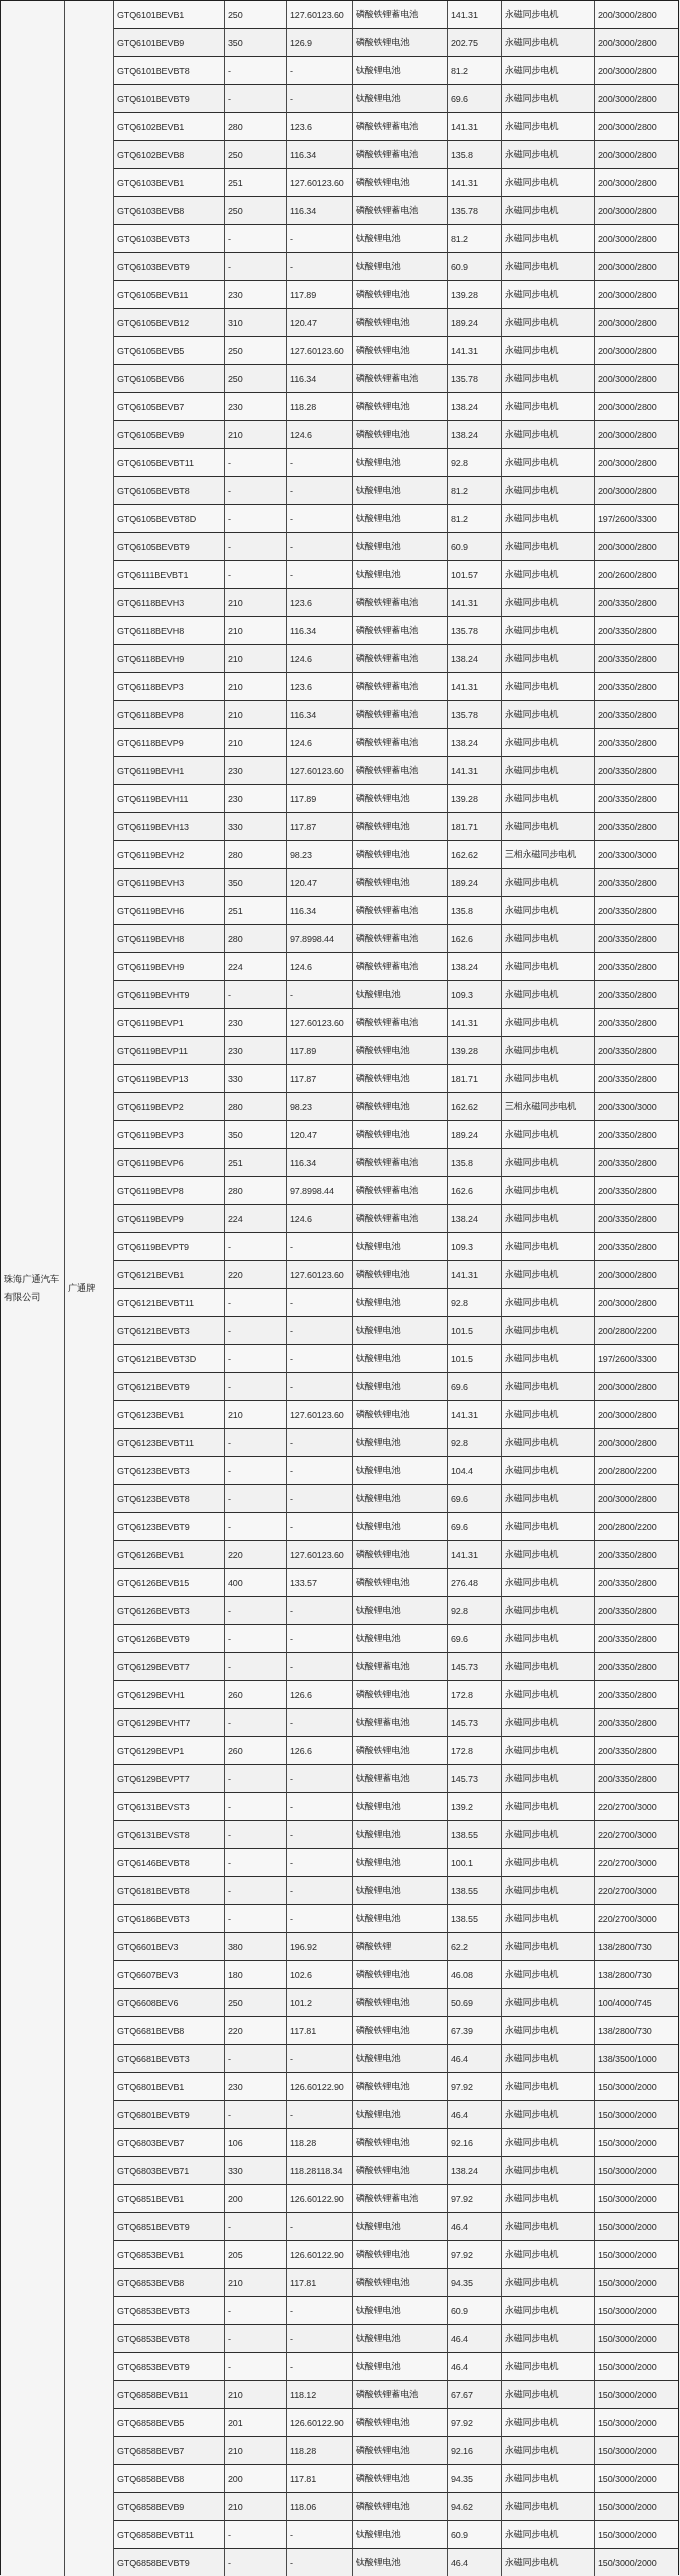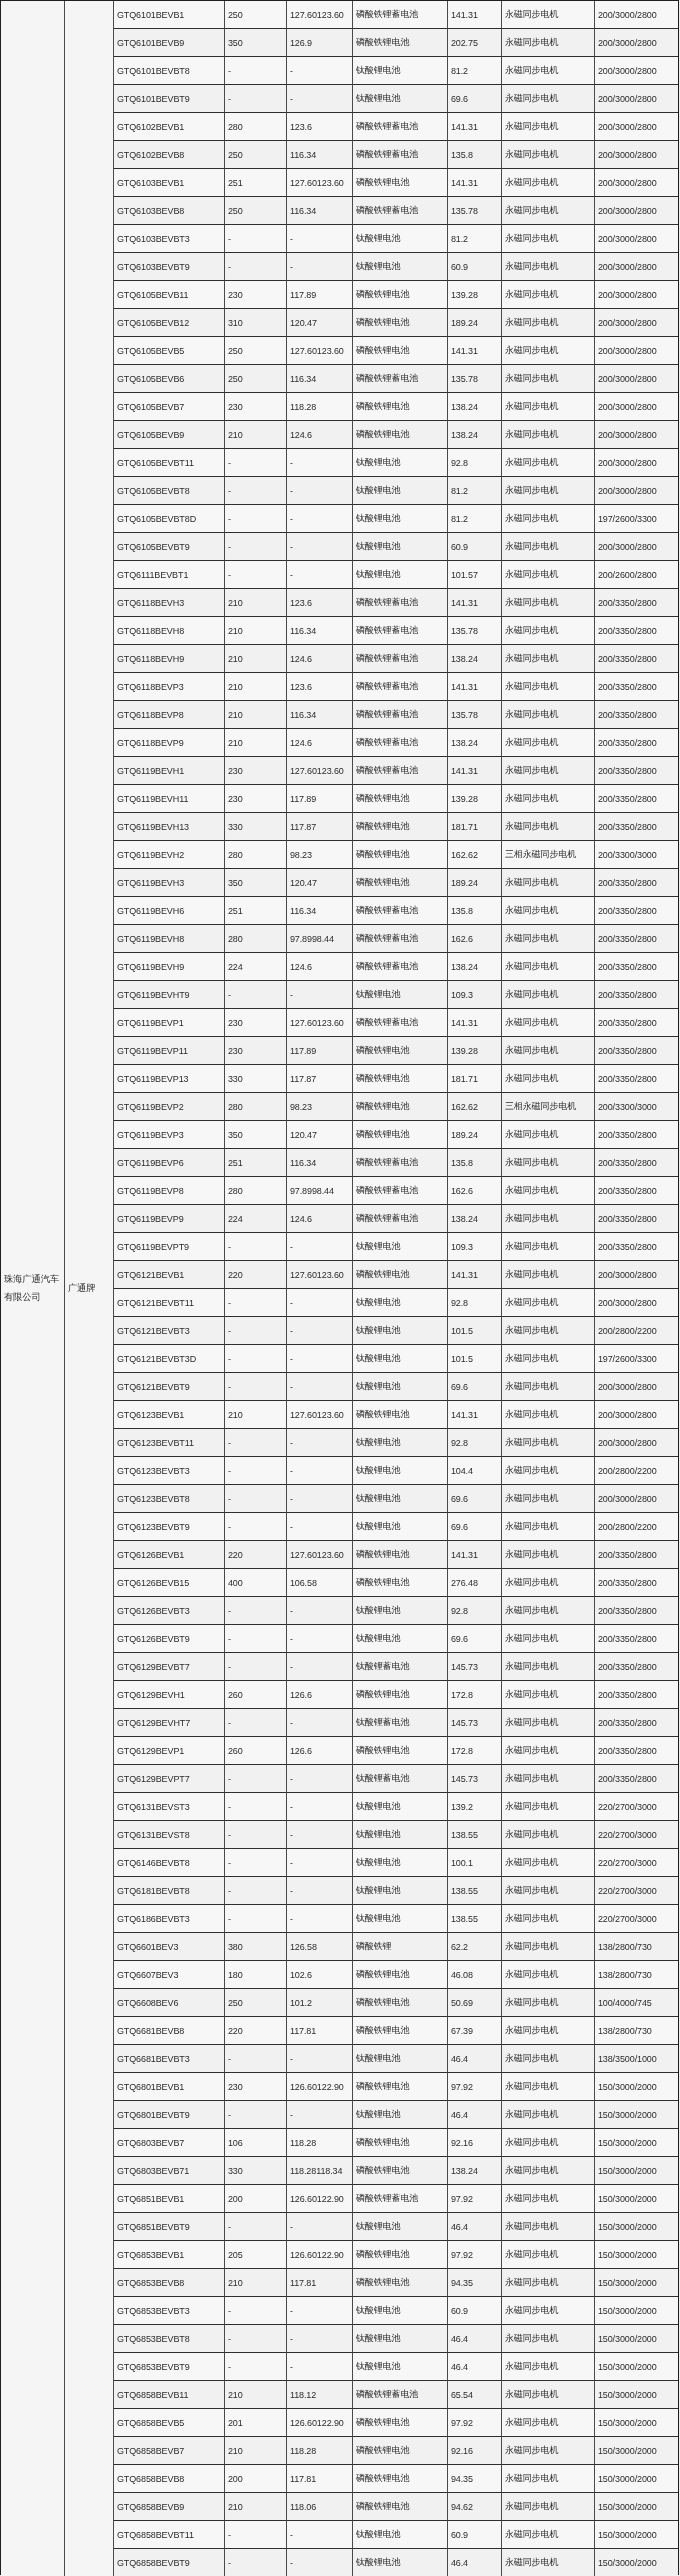--- a/index.html
+++ b/index.html
@@ -453,21 +453,21 @@
       <div class="cell last-col">200/2800/2200</div>
       <div class="cell alt">GTQ6126BEVB1</div>
       <div class="cell alt">220</div>
       <div class="cell alt">127.60123.60</div>
       <div class="cell alt">磷酸铁锂电池</div>
       <div class="cell alt">141.31</div>
       <div class="cell alt">永磁同步电机</div>
       <div class="cell last-col alt">200/3350/2800</div>
       <div class="cell">GTQ6126BEVB15</div>
       <div class="cell">400</div>
-      <div class="cell">106.58</div>
+      <div class="cell">133.57</div>
       <div class="cell">磷酸铁锂电池</div>
       <div class="cell">276.48</div>
       <div class="cell">永磁同步电机</div>
       <div class="cell last-col">200/3350/2800</div>
       <div class="cell alt">GTQ6126BEVBT3</div>
       <div class="cell alt">-</div>
       <div class="cell alt">-</div>
       <div class="cell alt">钛酸锂电池</div>
       <div class="cell alt">92.8</div>
       <div class="cell alt">永磁同步电机</div>
@@ -544,21 +544,21 @@
       <div class="cell last-col alt">220/2700/3000</div>
       <div class="cell">GTQ6186BEVBT3</div>
       <div class="cell">-</div>
       <div class="cell">-</div>
       <div class="cell">钛酸锂电池</div>
       <div class="cell">138.55</div>
       <div class="cell">永磁同步电机</div>
       <div class="cell last-col">220/2700/3000</div>
       <div class="cell alt">GTQ6601BEV3</div>
       <div class="cell alt">380</div>
-      <div class="cell alt">126.58</div>
+      <div class="cell alt">196.92</div>
       <div class="cell alt">磷酸铁锂</div>
       <div class="cell alt">62.2</div>
       <div class="cell alt">永磁同步电机</div>
       <div class="cell last-col alt">138/2800/730</div>
       <div class="cell">GTQ6607BEV3</div>
       <div class="cell">180</div>
       <div class="cell">102.6</div>
       <div class="cell">磷酸铁锂电池</div>
       <div class="cell">46.08</div>
       <div class="cell">永磁同步电机</div>
@@ -658,21 +658,21 @@
       <div class="cell">-</div>
       <div class="cell">-</div>
       <div class="cell">钛酸锂电池</div>
       <div class="cell">46.4</div>
       <div class="cell">永磁同步电机</div>
       <div class="cell last-col">150/3000/2000</div>
       <div class="cell alt">GTQ6858BEVB11</div>
       <div class="cell alt">210</div>
       <div class="cell alt">118.12</div>
       <div class="cell alt">磷酸铁锂蓄电池</div>
-      <div class="cell alt">65.54</div>
+      <div class="cell alt">67.67</div>
       <div class="cell alt">永磁同步电机</div>
       <div class="cell last-col alt">150/3000/2000</div>
       <div class="cell">GTQ6858BEVB5</div>
       <div class="cell">201</div>
       <div class="cell">126.60122.90</div>
       <div class="cell">磷酸铁锂电池</div>
       <div class="cell">97.92</div>
       <div class="cell">永磁同步电机</div>
       <div class="cell last-col">150/3000/2000</div>
       <div class="cell alt">GTQ6858BEVB7</div>

